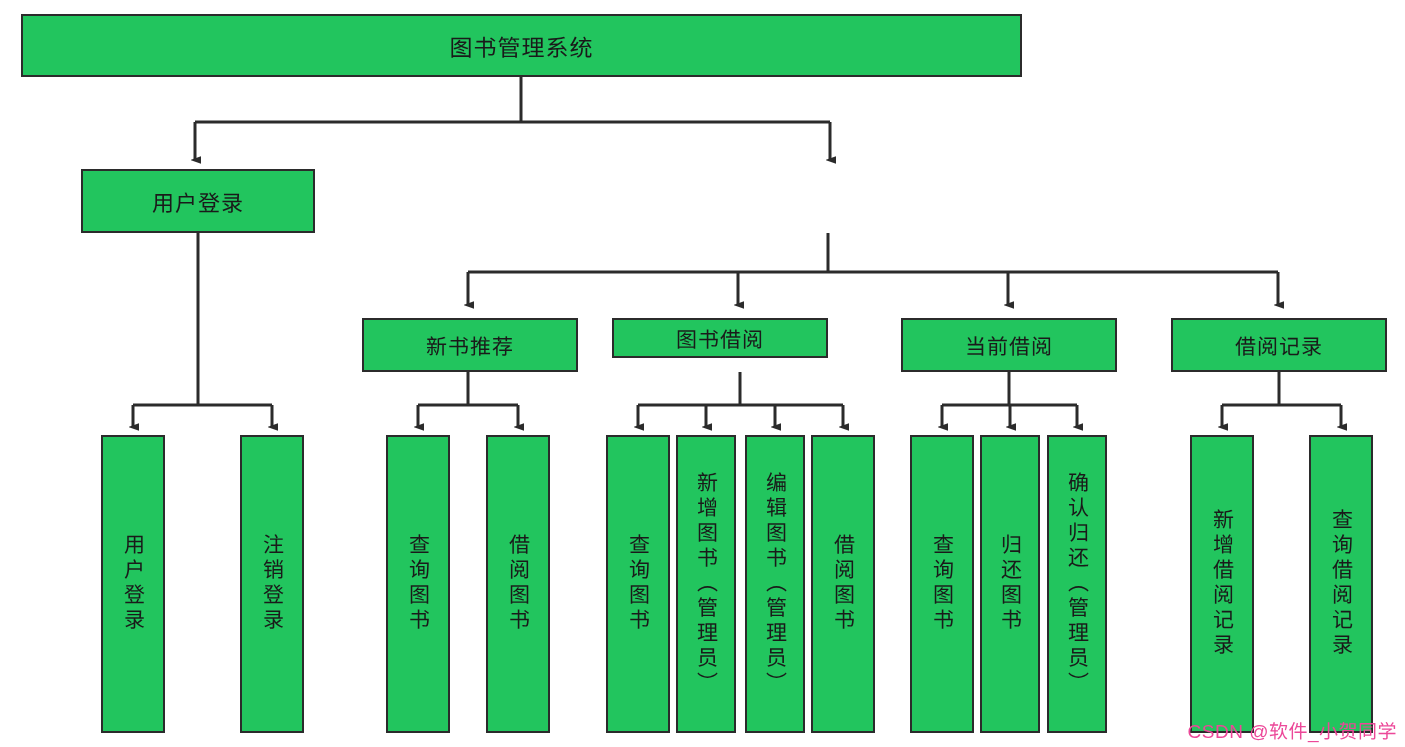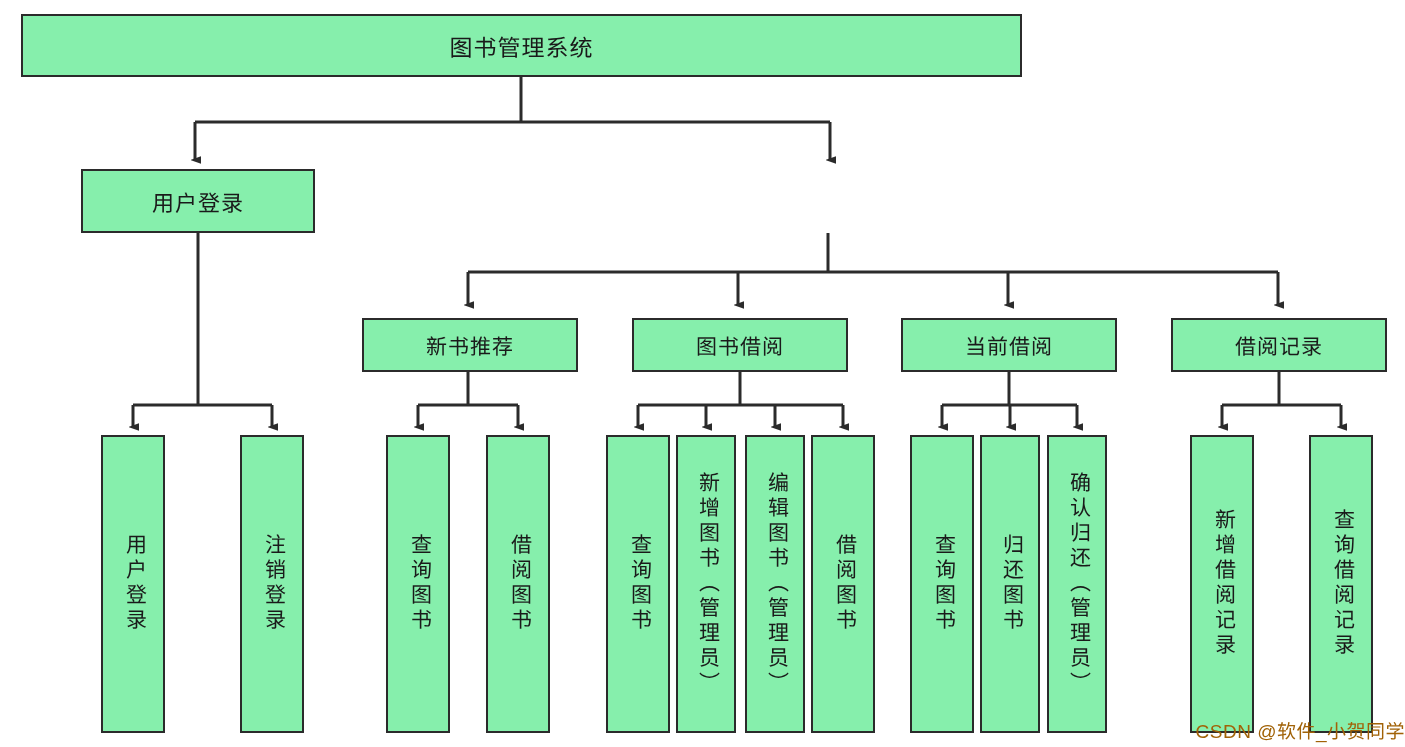--- a/index.html
+++ b/index.html
@@ -22,27 +22,26 @@
     position: absolute;
     left: 0;
     top: 0;
     width: 1405px;
     height: 747px;
     pointer-events: none;
   }
   .node {
     position: absolute;
     box-sizing: border-box;
-    background: #86efac;
+    background: #22c55e;
     border: 2px solid #2b2b2b;
     display: flex;
     align-items: center;
     justify-content: center;
     color: #1a1a1a;
-    font-family: Liberation Mono, monospace;
   }
   .node.level-0 {
     font-size: 23px;
     letter-spacing: 1px;
   }
   .node.level-1 {
     font-size: 22px;
     letter-spacing: 1px;
   }
   .node.level-2 {
@@ -58,24 +57,24 @@
   .node.leaf .vtext {
     writing-mode: vertical-rl;
     text-orientation: upright;
     letter-spacing: 4px;
     line-height: 1;
     white-space: nowrap;
     text-align: center;
   }
   .watermark {
     position: absolute;
-    right: 0;
+    right: 8px;
     bottom: 4px;
     font-size: 19px;
-    color: #a16207;
+    color: #ec4899;
     letter-spacing: 0.5px;
     white-space: nowrap;
     z-index: 5;
   }
 </style>
 </head>
 <body>
 
 <div id="diagram-root">
 
@@ -137,21 +136,21 @@
     <span>图书管理系统</span>
   </div>
 
   <div class="node level-1" style="left:81px; top:169px; width:234px; height:64px;">
     <span>用户登录</span>
   </div>
 
   <div class="node level-2" style="left:362px; top:318px; width:216px; height:54px;">
     <span>新书推荐</span>
   </div>
-  <div class="node level-2" style="left:632px; top:318px; width:216px; height:54px;">
+  <div class="node level-2" style="left:612px; top:318px; width:216px; height:40px;">
     <span>图书借阅</span>
   </div>
   <div class="node level-2" style="left:1171px; top:318px; width:216px; height:54px;">
     <span>借阅记录</span>
   </div>
   <div class="node level-2" style="left:901px; top:318px; width:216px; height:54px;">
     <span>当前借阅</span>
   </div>
 
   <div class="node leaf" style="left:101px; top:435px; width:64px; height:298px;">

